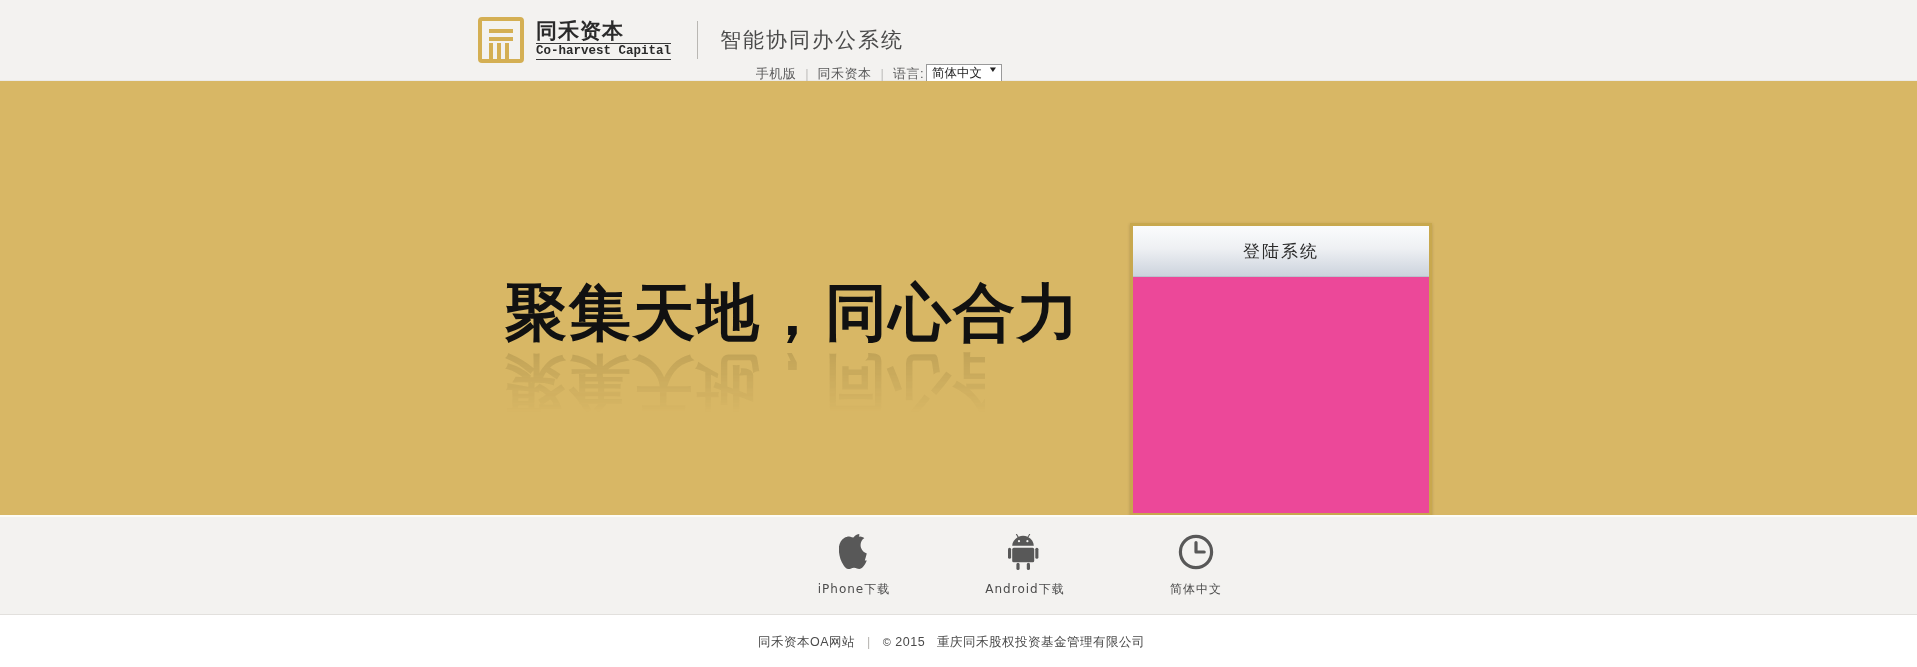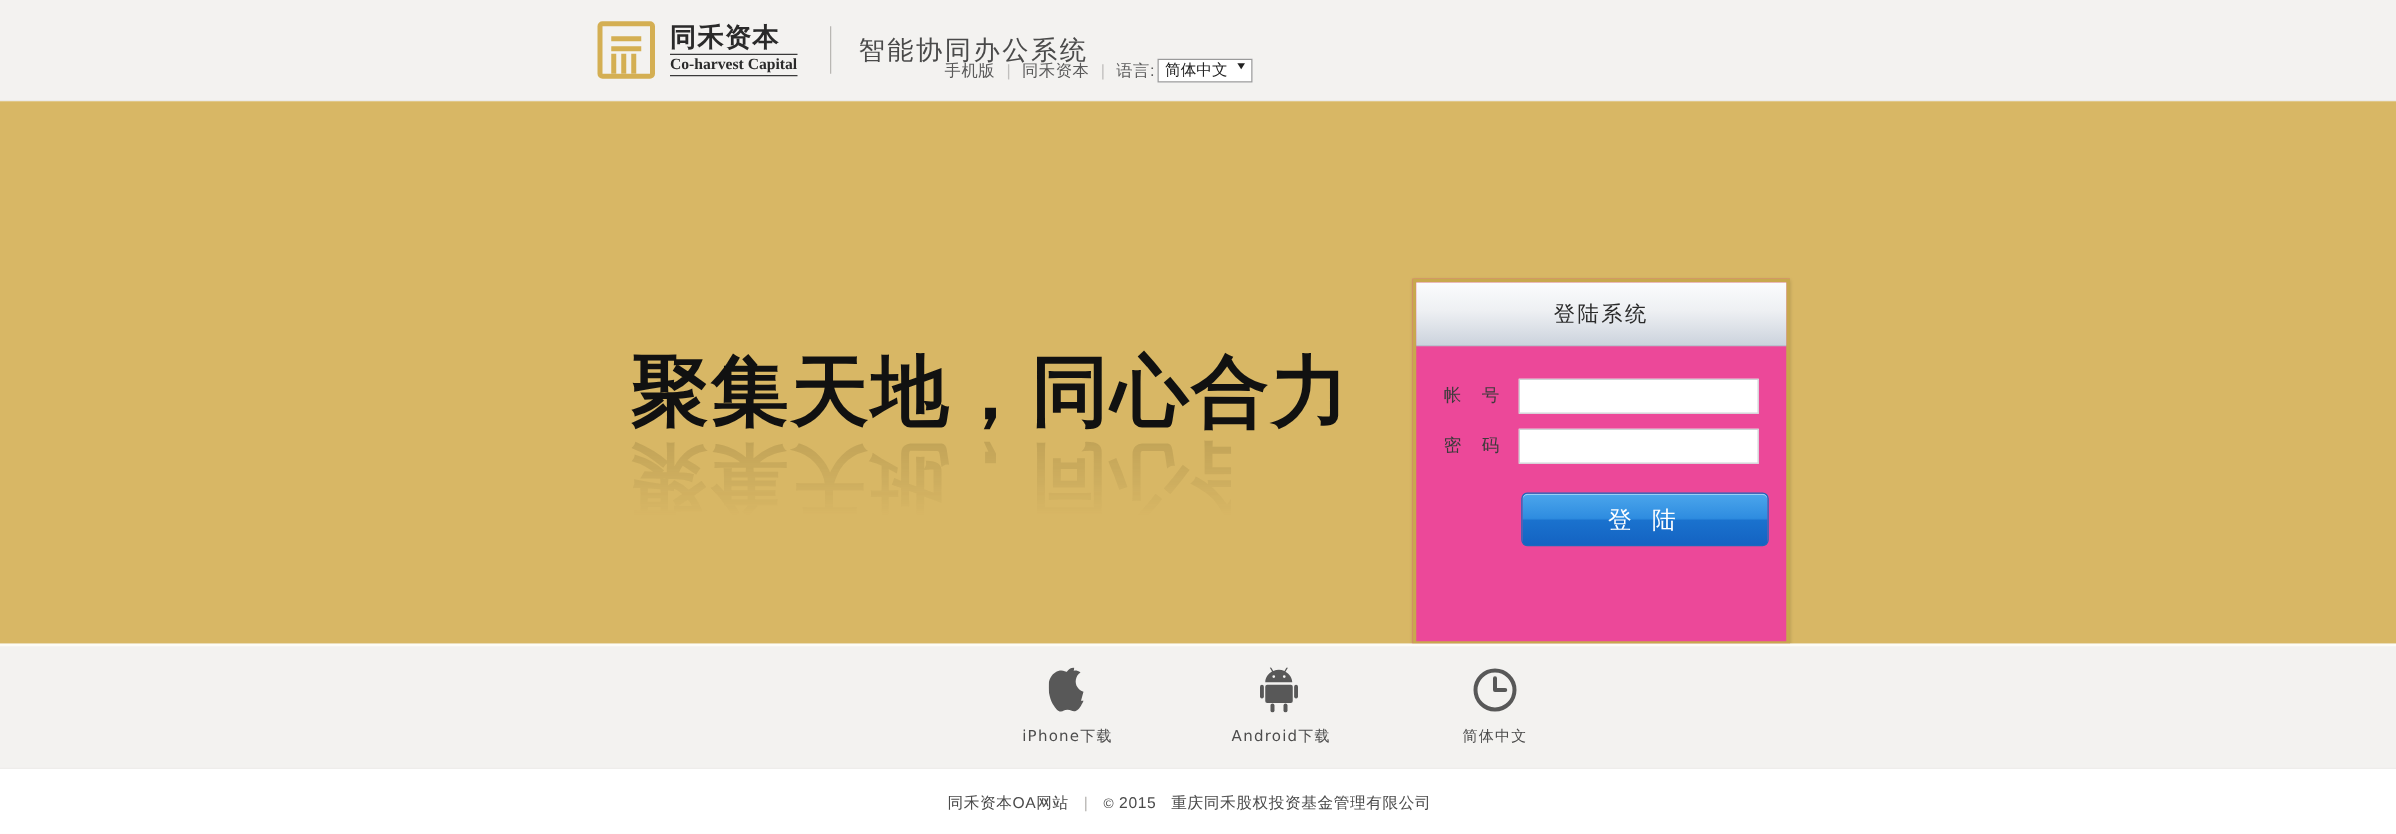--- a/index.html
+++ b/index.html
@@ -63,21 +63,21 @@
     color: #2a2a2a;
     letter-spacing: 1px;
     line-height: 1.05;
     font-family: Liberation Serif, serif;
   }
   .brand-en {
     font-size: 12.5px;
     font-weight: bold;
     color: #2a2a2a;
     letter-spacing: 0px;
-    font-family: Liberation Serif, serif;
+    font-family: Liberation Mono, monospace;
     border-top: 1px solid #3a3a3a;
     border-bottom: 1px solid #3a3a3a;
     margin-top: 1px;
     padding: 0 0 1px 0;
     display: inline-block;
   }
   .brand-divider {
     width: 1px;
     height: 38px;
     background: #b9b7b3;
@@ -86,21 +86,21 @@
   .sys-title {
     font-size: 21px;
     color: #4a4a4a;
     letter-spacing: 2px;
     font-family: "DejaVu Sans", "Liberation Sans", sans-serif;
   }
 
   .header-nav {
     position: absolute;
     right: 0;
-    top: 47px;
+    top: 64px;
     width: 1917px;
     display: flex;
     justify-content: flex-end;
     align-items: center;
     padding-right: 915px;
     font-size: 13px;
     color: #5a5a5a;
   }
   .header-nav a {
     color: #5a5a5a;
@@ -326,37 +326,20 @@
 <div class="hero">
 
   <div class="slogan-wrap">
     <div class="slogan">聚集天地，同心合力</div>
     <div class="slogan-reflect">聚集天地，同心合力</div>
   </div>
 
   <div class="login-panel">
     <div class="login-head">
       <span class="login-head-title">登陆系统</span>
-    </div>
-    <div class="login-body">
-
-      <div class="field-row">
-        <span class="field-label">帐 号</span>
-        <input class="field-input" type="text" placeholder="" style="">
-      </div>
-
-      <div class="field-row">
-        <span class="field-label">密 码</span>
-        <input class="field-input" type="password" placeholder="" style="">
-      </div>
-
-      <div class="login-btn-row">
-        <button class="login-btn">登 陆</button>
-      </div>
-
     </div>
   </div>
 
 </div>
 
 <div class="downloads">
   <div class="downloads-inner">
 
     <a class="dl-item" href="#">
       <span class="dl-icon">

